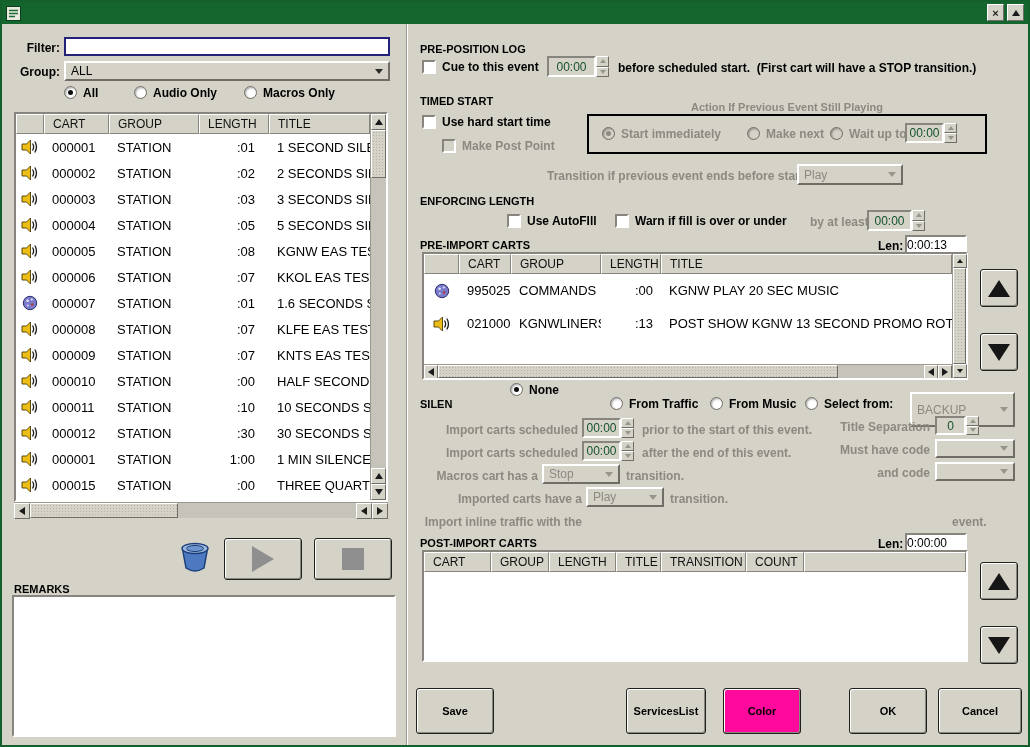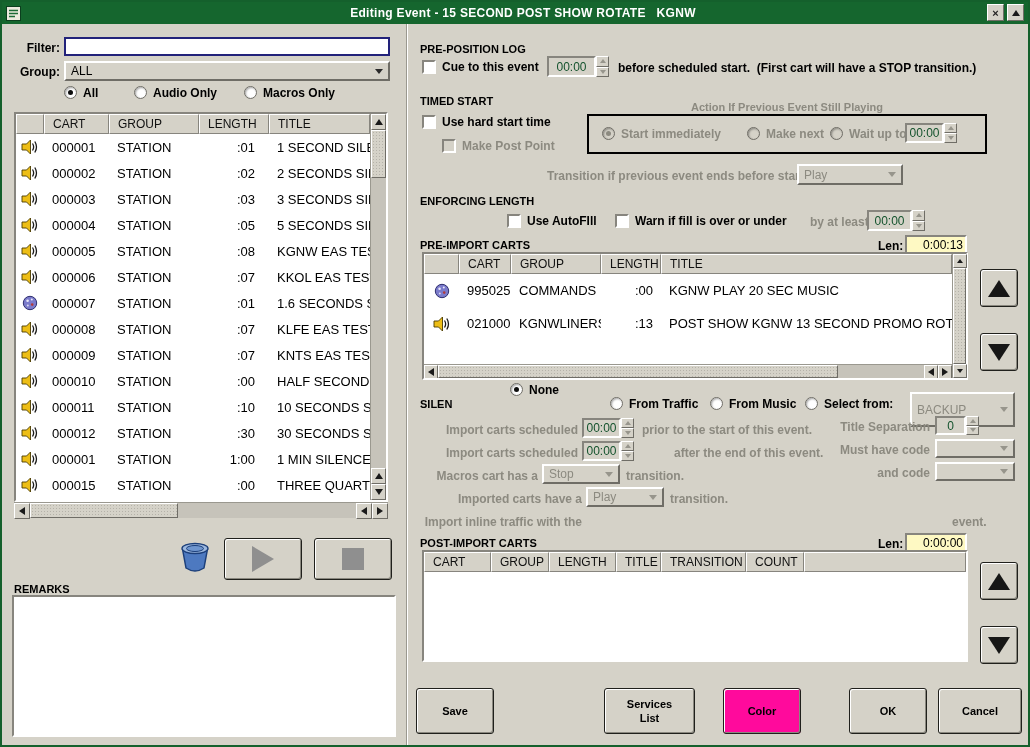--- a/index.html
+++ b/index.html
@@ -11,21 +11,21 @@
   .tbtns{display:flex;gap:3px;position:absolute;right:4px;top:2px}
   .tbtn{width:17px;height:17px;background:#d5d2c8;border:1px solid;border-color:#fff #6f6d66 #6f6d66 #fff;display:flex;align-items:center;justify-content:center;font-size:11px;color:#222;font-weight:bold}
   .content{position:relative;width:1026px;height:721px;background:#d5d2c8;overflow:hidden}
   .lbl{position:absolute;font:bold 12px "Liberation Sans",sans-serif;color:#000;white-space:pre}
   .sec{font-size:11px}
   .gray{color:#8c8a80}
   .divider{position:absolute;left:404px;top:0;width:2px;height:721px;border-left:1px solid #9a988f;border-right:1px solid #ffffff}
   
   .filterinput{position:absolute;border:2px solid #22227a;background:#fff;font:12px "Liberation Sans",sans-serif;padding:0 4px;outline:none}
   .textarea{position:absolute;background:#fff;border:2px solid;border-color:#87857e #fff #fff #87857e;font:12px "Liberation Sans",sans-serif;resize:none;outline:none}
-  .lenfield{position:absolute;background:#fef9c3;border:2px solid;border-color:#87857e #fff #fff #87857e;font:12px "Liberation Sans",sans-serif;display:flex;align-items:center;padding-left:16px}
+  .lenfield{position:absolute;background:#ffffff;border:2px solid;border-color:#87857e #fff #fff #87857e;font:12px "Liberation Sans",sans-serif;display:flex;align-items:center;padding-left:0}
   
   .combo{position:absolute;background:#d5d2c8;border:2px solid;border-color:#fff #6f6d66 #6f6d66 #fff;display:flex;align-items:center;font:12px "Liberation Sans",sans-serif;padding-left:5px;color:#000}
   .combo .arrow{margin-left:auto;margin-right:5px;width:0;height:0;border-left:4px solid transparent;border-right:4px solid transparent;border-top:5px solid #2a2a2a}
   .combo.disabled{color:#8c8a80}
   .combo.disabled .arrow{border-top-color:#97958c}
   
   .spin{position:absolute;display:flex}
   .spin-field{flex:1;display:flex;align-items:center;justify-content:center;background:#fff;border:2px solid;border-color:#87857e #fff #fff #87857e;font:12px "Liberation Sans",sans-serif}
   .spin.disabled .spin-field{background:#d5d2c8;color:#14532d}
   .spin-btns{width:13px;display:flex;flex-direction:column}
@@ -92,21 +92,20 @@
 <body>
 
 <div class="window">
   <div class="titlebar">
     <span class="titleicon">
       <svg width="15" height="15" viewBox="0 0 15 15">
           <rect x="0.5" y="0.5" width="14" height="14" fill="#eceade" stroke="#0c3f1e"></rect>
           <path d="M3 4.5 h9 M3 7.5 h9 M3 10.5 h6" stroke="#1b6b36" stroke-width="1.6" fill="none"></path>
         </svg>
     </span>
-    <span class="title">Editing Event - 15 SECOND POST SHOW ROTATE   KGNW</span>
     <span class="tbtns">
       <span class="tbtn">
           <span>×</span>
         </span>
       <span class="tbtn">
           <span class="tri tri-u"></span>
         </span>
     </span>
   </div>
 
@@ -578,21 +577,21 @@
       <span class="spin-field">00:00</span>
       <span class="spin-btns">
         <span class="spin-b">
             <span class="tri tri-s tri-u"></span>
           </span>
         <span class="spin-b">
             <span class="tri tri-s tri-d"></span>
           </span>
       </span>
     </div>
-    <span class="lbl gray" style="left:672px;top:422px">after the end of this event.</span>
+    <span class="lbl gray" style="left:640px;top:422px">after the end of this event.</span>
 
     <span class="lbl gray" style="left:418px;top:445px;width:118px;text-align:right">Macros cart has a</span>
     <div class="combo disabled" style="left:540px;top:440px;width:78px;height:20px">
       <span>Stop</span>
       <span class="arrow"></span>
     </div>
     <span class="lbl gray" style="left:624px;top:445px">transition.</span>
 
     <span class="lbl gray" style="left:418px;top:468px;width:162px;text-align:right">Imported carts have a</span>
     <div class="combo disabled" style="left:584px;top:463px;width:78px;height:20px">
@@ -653,21 +652,21 @@
     <div class="arrbtn" style="left:978px;top:538px">
         <span class="bigtri-u"></span>
       </div>
     <div class="arrbtn" style="left:978px;top:602px">
         <span class="bigtri-d"></span>
       </div>
 
     <div class="pbtn" style="left:414px;top:664px;width:78px">
       <span>Save</span>
     </div>
-    <div class="pbtn" style="left:602px;top:664px;width:91px;flex-direction:column;line-height:14px">
+    <div class="pbtn" style="left:624px;top:664px;width:80px;flex-direction:row;line-height:14px">
       <span>Services</span>
       <span>List</span>
     </div>
     <div class="pbtn" style="left: 721px; top: 664px; width: 78px; background: rgb(255, 10, 156);">
       <span>Color</span>
     </div>
     <div class="pbtn" style="left:847px;top:664px;width:78px">
       <span>OK</span>
     </div>
     <div class="pbtn" style="left:936px;top:664px;width:84px">

